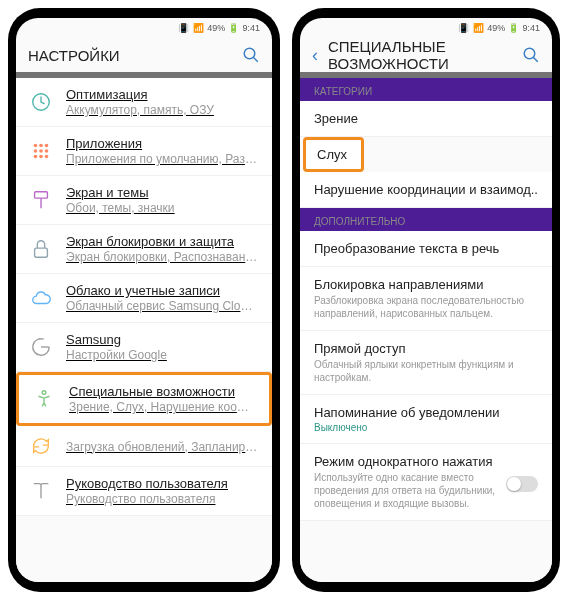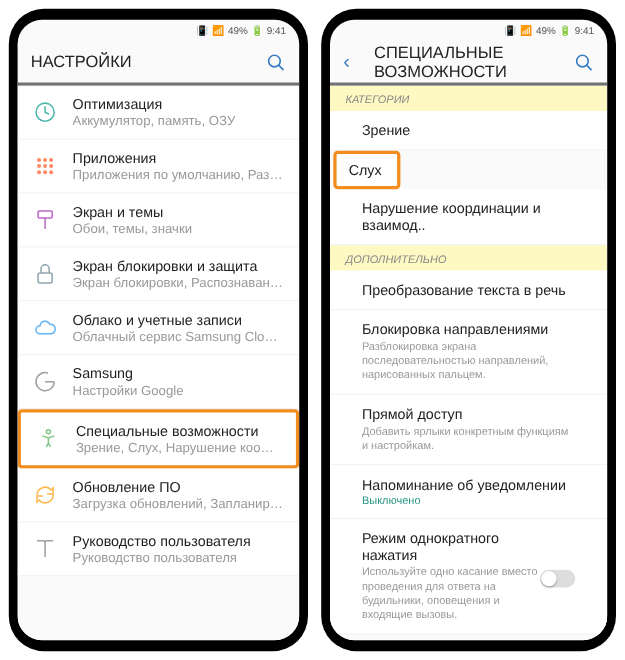--- a/index.html
+++ b/index.html
@@ -1,32 +1,32 @@
 <!DOCTYPE html>
 <html><head>
 <meta charset="utf-8">
 <style>
 * { margin: 0; padding: 0; box-sizing: border-box; }
 body { background: #fff; font-family: -apple-system, Helvetica, Arial, sans-serif; display: flex; gap: 12px; padding: 8px; }
 .phone { width: 272px; height: 584px; background: #000; border-radius: 32px; padding: 10px 8px; position: relative; }
 .screen { width: 100%; height: 100%; background: #fafafa; border-radius: 22px; overflow: hidden; display: flex; flex-direction: column; }
 .status-bar { height: 20px; display: flex; justify-content: flex-end; align-items: center; padding: 0 12px; font-size: 9px; color: #555; gap: 3px; }
-.header { height: 40px; display: flex; align-items: center; padding: 0 12px; border-bottom: 3px solid #737373; gap: 12px; }
+.header { height: 40px; display: flex; align-items: center; padding: 0 12px; border-bottom: 6px solid #737373; }
 .header-title { font-size: 15px; font-weight: 500; color: #222; flex: 1; }
 .back-btn { margin-right: 10px; color: #3a7ec4; font-size: 18px; cursor: pointer; }
 .search-icon { width: 18px; height: 18px; }
 .content { flex: 1; overflow-y: hidden; background: #fafafa; }
-.list-item { display: flex; align-items: center; padding: 9px 14px; background: #fff; border-bottom: 1px solid #f0f0f0; cursor: pointer; }
+.list-item { display: flex; align-items: center; padding: 9px 14px; background: #fff; border-bottom: 1px solid #f0f0f0; cursor: pointer; text-decoration: underline; }
 .list-item.highlighted { border: 3px solid #f28c1e; border-radius: 4px; }
 .item-icon { width: 22px; height: 22px; margin-right: 14px; display: flex; align-items: center; justify-content: center; flex-shrink: 0; }
 .item-text { flex: 1; min-width: 0; }
 .item-title { font-size: 13px; color: #222; white-space: nowrap; overflow: hidden; text-overflow: ellipsis; }
 .item-sub { font-size: 12px; color: #999; white-space: nowrap; overflow: hidden; text-overflow: ellipsis; margin-top: 1px; }
-.section-header { font-size: 10px; color: #888; padding: 8px 14px 4px; background: #fef9c3; font-style: italic; }
-.simple-item { padding: 10px 29px; background: #fff; border-bottom: 1px solid #f0f0f0; cursor: pointer; }
+.section-header { font-size: 10px; color: #888; padding: 8px 14px 4px; background: #4c1d95; }
+.simple-item { padding: 10px 14px; background: #fff; border-bottom: 1px solid #f0f0f0; cursor: pointer; }
 .simple-item.highlighted { display: inline-block; border: 3px solid #f28c1e; border-radius: 4px; padding: 7px 14px 7px 11px; margin-left: 3px; }
 .simple-title { font-size: 13px; color: #222; }
 .simple-sub { font-size: 10px; color: #999; margin-top: 2px; line-height: 1.3; }
 .simple-status { font-size: 10px; color: #2a9584; margin-top: 2px; }
 .toggle-item { display: flex; align-items: center; }
 .toggle-text { flex: 1; }
 .toggle { width: 32px; height: 16px; background: #ddd; border-radius: 8px; position: relative; margin-top: 3px; }
 .toggle::after { content: ''; position: absolute; width: 14px; height: 14px; background: #fff; border-radius: 50%; top: 1px; left: 1px; box-shadow: 0 1px 2px rgba(0,0,0,0.3); }
 svg { display: block; }
 </style>
@@ -141,21 +141,20 @@
     </div>
         </div>
         <div class="list-item">
     <div class="item-icon" style="color:#ffb74d">
             <svg viewBox="0 0 24 24" fill="none" stroke="currentColor" stroke-width="1.5">
               <path d="M4 12a8 8 0 0114-5l2-2v6h-6"></path>
               <path d="M20 12a8 8 0 01-14 5l-2 2v-6h6"></path>
             </svg>
           </div>
     <div class="item-text">
-      <div class="item-title">Обновление ПО</div>
       <div class="item-sub">Загрузка обновлений, Запланированное...</div>
     </div>
         </div>
         <div class="list-item">
     <div class="item-icon" style="color:#9e9e9e">
             <svg viewBox="0 0 24 24" fill="none" stroke="currentColor" stroke-width="1.5">
               <path d="M4 4h6a2 2 0 012 2v14M20 4h-6a2 2 0 00-2 2v14"></path>
             </svg>
           </div>
     <div class="item-text">
@@ -188,21 +187,21 @@
           <div class="simple-title">Зрение</div>
         </div><div class="simple-item highlighted"><div class="simple-title">Слух</div></div><div class="simple-item">
           <div class="simple-title">Нарушение координации и взаимод..</div>
         </div><div class="section-header">ДОПОЛНИТЕЛЬНО</div><div class="simple-item">
           <div class="simple-title">Преобразование текста в речь</div>
         </div><div class="simple-item">
           <div class="simple-title">Блокировка направлениями</div>
           <div class="simple-sub">Разблокировка экрана последовательностью направлений, нарисованных пальцем.</div>
         </div><div class="simple-item">
           <div class="simple-title">Прямой доступ</div>
-          <div class="simple-sub">Добавить ярлыки конкретным функциям и настройкам.</div>
+          <div class="simple-sub">Облачный ярлыки конкретным функциям и настройкам.</div>
         </div><div class="simple-item">
           <div class="simple-title">Напоминание об уведомлении</div>
           <div class="simple-status">Выключено</div>
         </div><div class="simple-item toggle-item">
           <div class="toggle-text">
             <div class="simple-title">Режим однократного нажатия</div>
             <div class="simple-sub">Используйте одно касание вместо проведения для ответа на будильники, оповещения и входящие вызовы.</div>
           </div>
           <div class="toggle"></div>
         </div></div>

